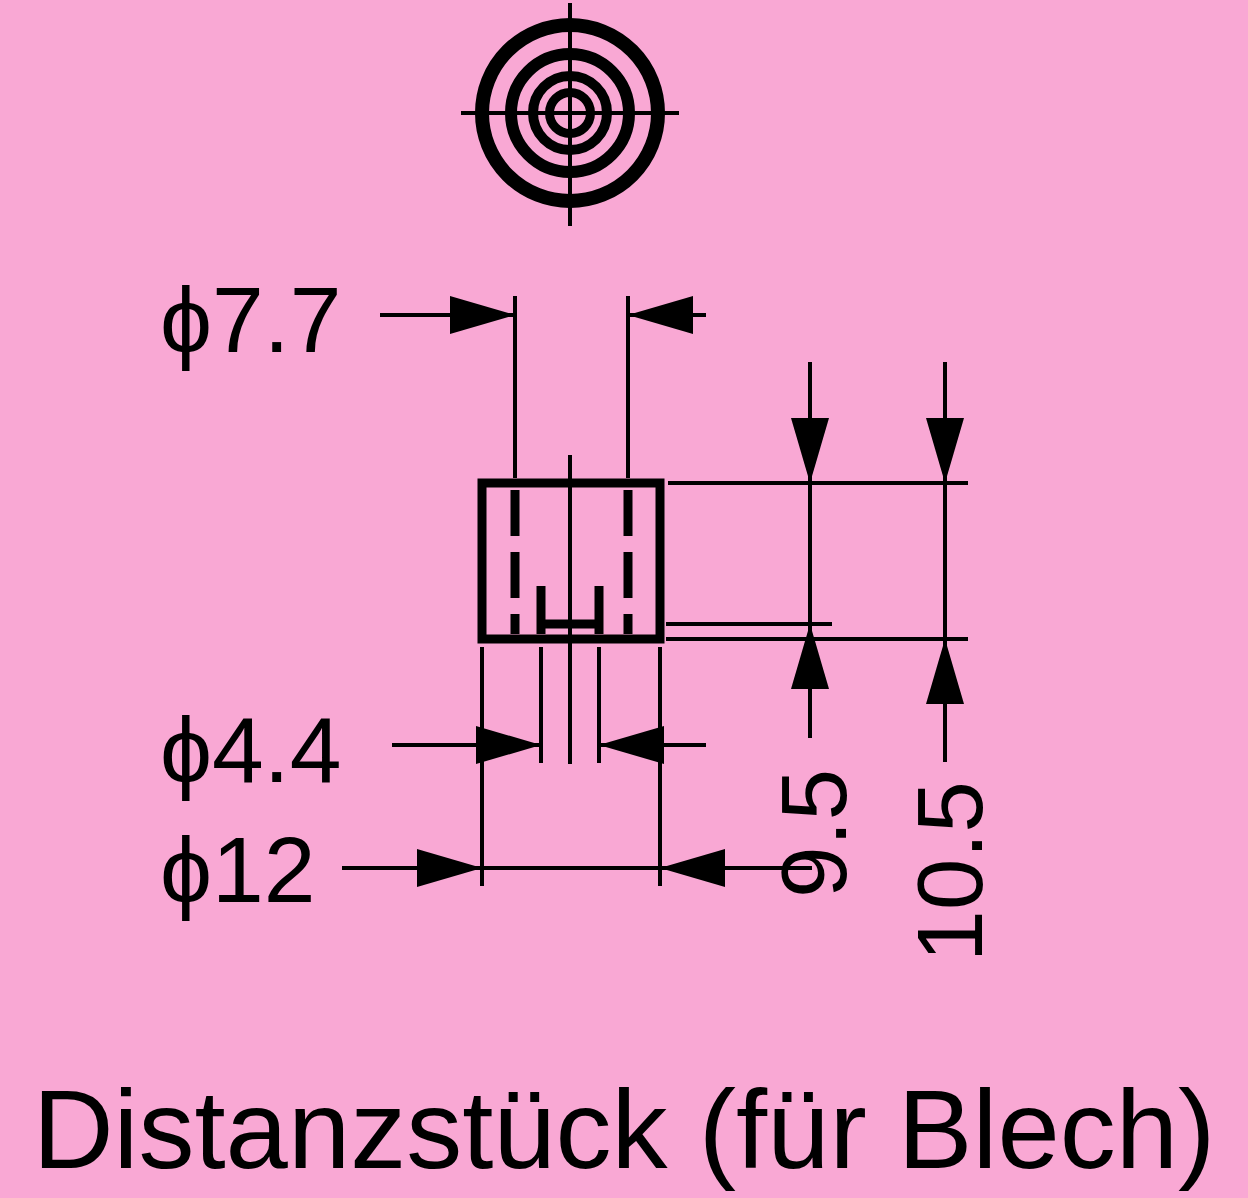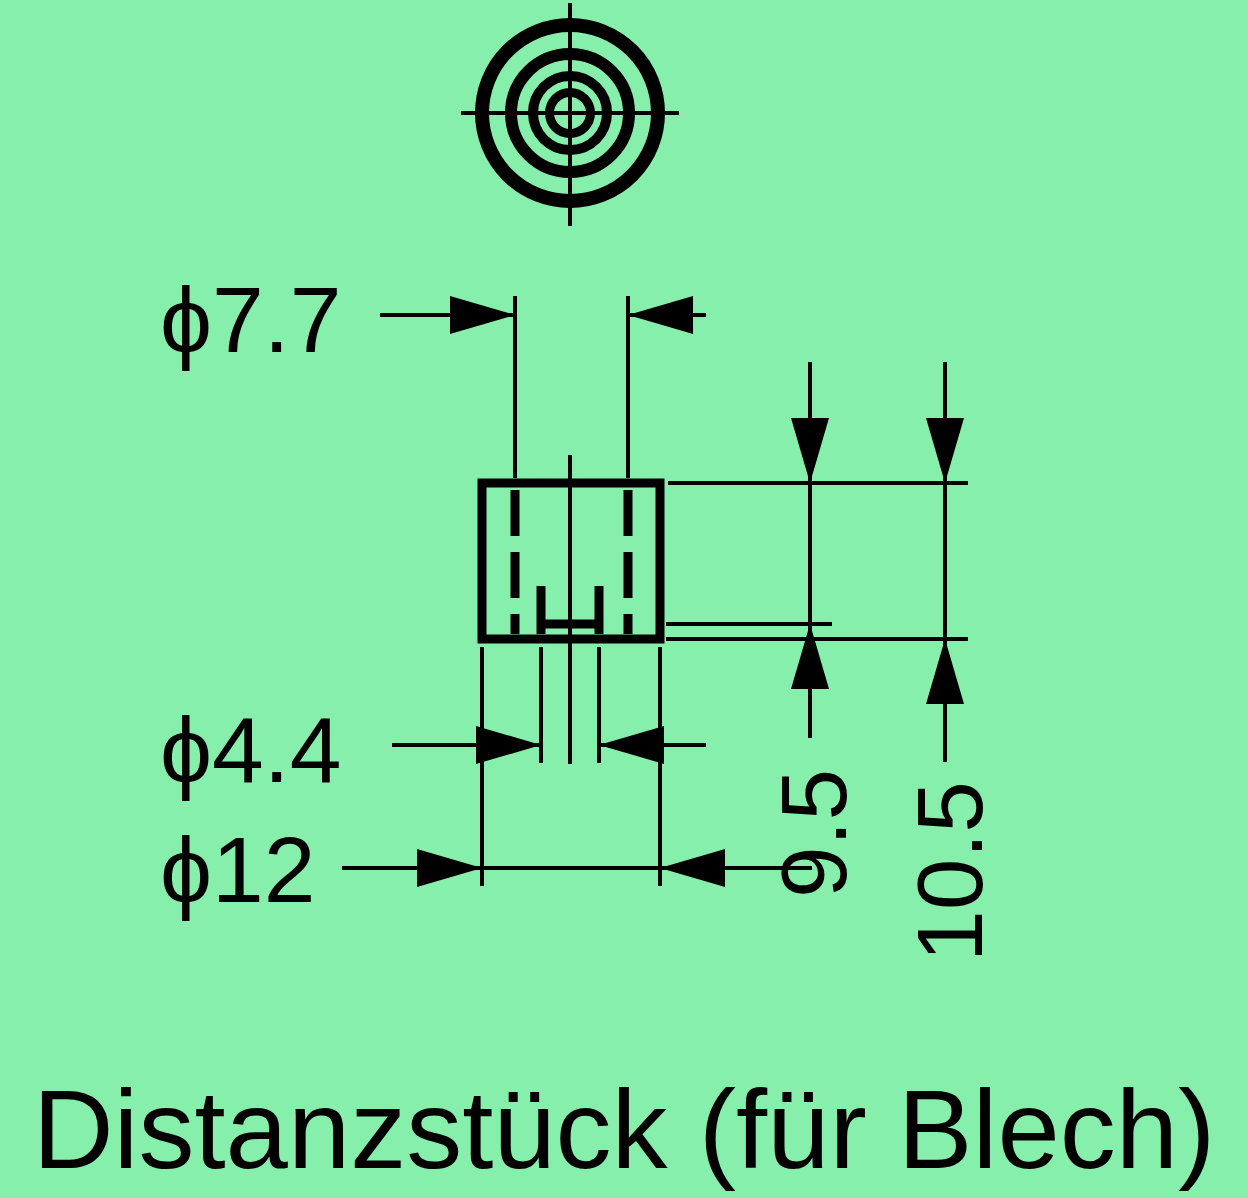--- a/index.html
+++ b/index.html
@@ -4,21 +4,21 @@
 <style>
   html, body {
     margin: 0;
     padding: 0;
     background: #ffffff;
   }
   .canvas {
     position: relative;
     width: 1248px;
     height: 1198px;
-    background: #86efac;
+    background: #f9a8d4;
     overflow: hidden;
   }
   svg { display: block; }
   .ln   { stroke: #000000; fill: none; stroke-width: 4; }
   .thick{ stroke: #000000; fill: none; stroke-width: 9; }
   .ring { stroke: #000000; fill: none; }
   .arrow{ fill: #000000; stroke: none; }
   .lbl  {
     font-family: "Liberation Sans", "DejaVu Sans", sans-serif;
     fill: #000000;

